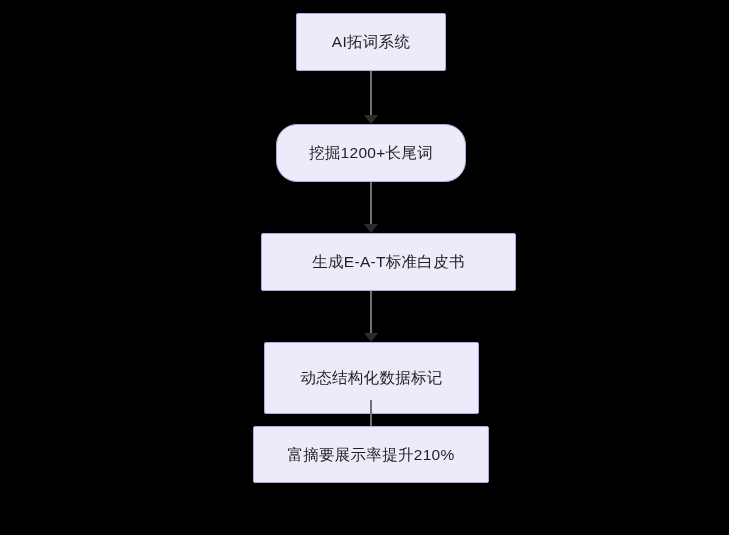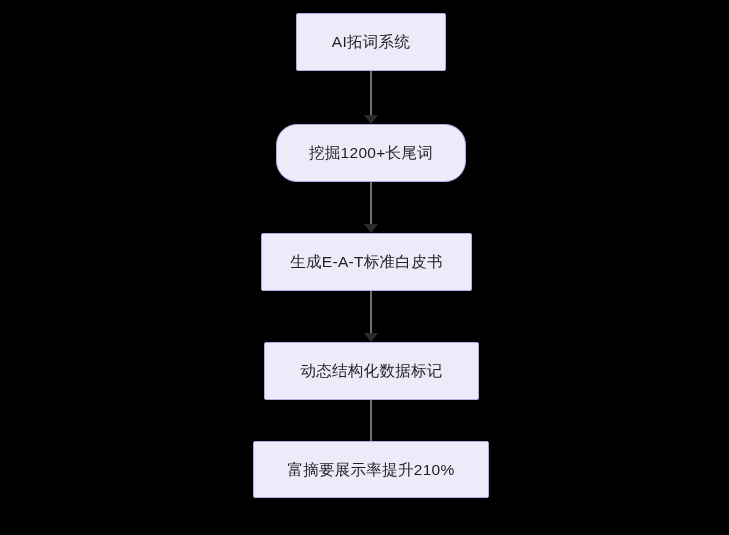--- a/index.html
+++ b/index.html
@@ -37,23 +37,23 @@
     user-select: none;
   }
 
   .node-label {
     display: block;
   }
 
   
   #node-0 { left: 296px; top: 13px;  width: 150px; height: 58px; }
   #node-1 { left: 276px; top: 124px; width: 190px; height: 58px; border-radius: 21px; }
-  #node-2 { left: 261px; top: 233px; width: 211px; height: 58px; }
-  #node-3 { left: 264px; top: 342px; width: 215px; height: 58px; }
-  #node-4 { left: 253px; top: 441px; width: 236px; height: 57px; }
+  #node-2 { left: 261px; top: 233px; width: 255px; height: 58px; }
+  #node-3 { left: 264px; top: 342px; width: 215px; height: 72px; }
+  #node-4 { left: 253px; top: 426px; width: 236px; height: 57px; }
 
   
   .edge {
     position: absolute;
     left: 363px;
     width: 16px;
   }
   .edge-line {
     position: absolute;
     left: 7px;

